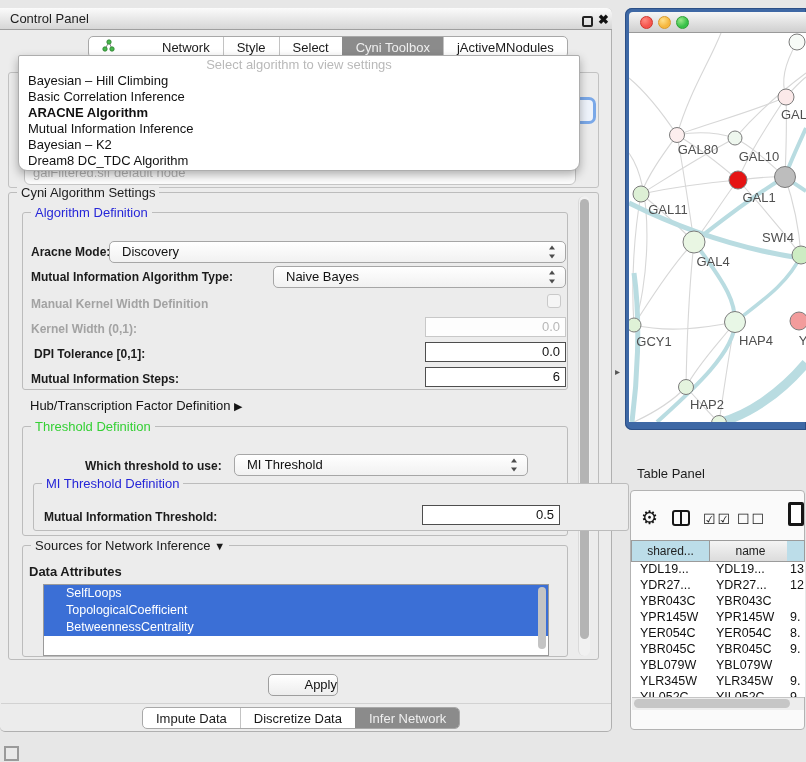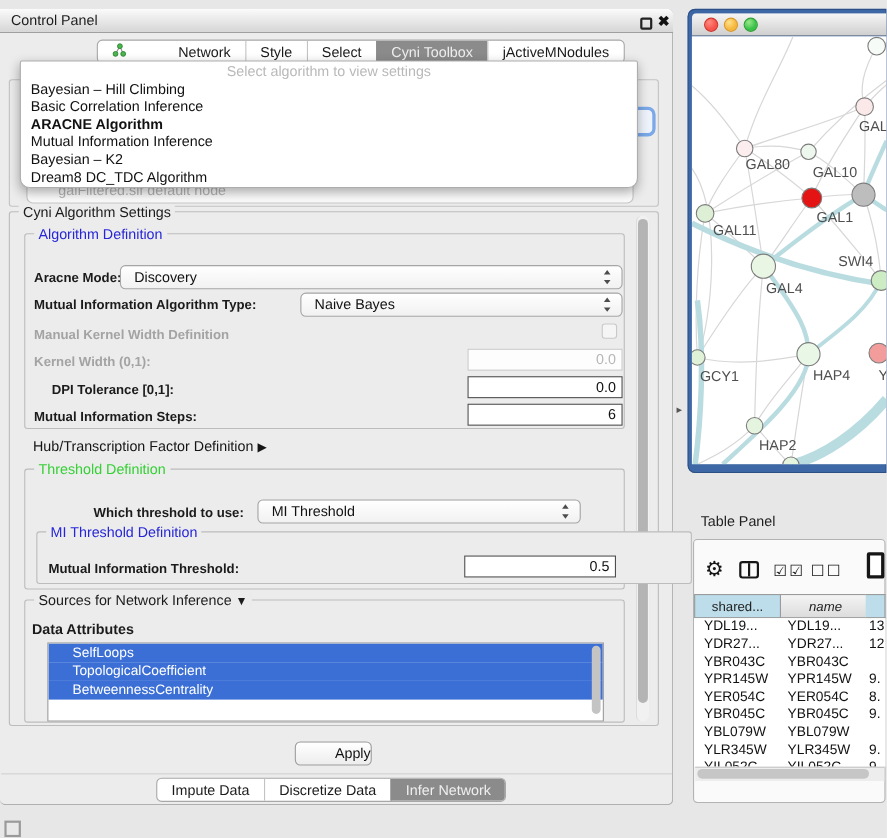--- a/index.html
+++ b/index.html
@@ -22,21 +22,21 @@
   .seg { display:flex; align-items:center; padding:0 13px; font-size:13px; color:#1a1a1a;
          border-left:1px solid #c3c3c3; white-space:nowrap;gap:41px; }
   .seg:first-child { border-left:none; }
   .seg.sel { background:#8b8b8b; color:#efefef; border-left-color:#8b8b8b; }
   .seg .net-ic { margin-right:6px; }
 
   
   .behind-group { left:8px; top:72px; width:591px; height:116px; border:1px solid #c2c2c2; border-radius:3px; z-index:0; }
   .focus-remnant { left:572px; top:97px; width:24px; height:27px; border:3px solid #7aa8e8; border-radius:7px; background:#eef3fb; z-index:1; }
   .behind-combo { left:24px; top:161px; width:552px; height:24px; background:#fcfcfc; border:1px solid #c6c6c6;
-                  border-radius:6px; z-index:1; font-size:13px; color:#b5b5b5; line-height:22px; padding-left:28px; }
+                  border-radius:6px; z-index:1; font-size:13px; color:#b5b5b5; line-height:22px; padding-left:8px; }
 
   
   .dropdown { left:18px; top:55px; width:562px; height:116px; background:#ffffff; border:1px solid #adadad;
               border-radius:2px 2px 9px 9px; box-shadow:0 4px 10px rgba(0,0,0,.3); z-index:10; }
   .dd-prompt { height:17px; text-align:center; color:#b9b9b9; font-size:13px; padding-top:1px; }
   .dd-item { height:16px; line-height:16px; font-size:13px; color:#111; padding-left:9px; }
   .dd-item.sel { font-weight:bold; }
 
   
   .group { position:absolute; border:1px solid #bcbcbc; border-radius:3px; }
@@ -183,21 +183,21 @@
     <span>Naive Bayes</span>
     <span class="spin"></span>
   </div>
 
   <div class="flabel dis" style="left:8px; top:84px;">Manual Kernel Width Definition</div>
   <div class="checkbox" style="left:524px; top:81px;"></div>
 
   <div class="flabel dis" style="left:8px; top:109px;">Kernel Width (0,1):</div>
   <div class="tfield dis" style="left:402px; top:104px; width:141px; height:20px;">0.0</div>
 
-  <div class="flabel" style="left:24px; top:134px;">DPI Tolerance [0,1]:</div>
+  <div class="flabel" style="left:11px; top:134px;">DPI Tolerance [0,1]:</div>
   <div class="tfield" style="left:402px; top:129px; width:141px; height:20px;">0.0</div>
 
   <div class="flabel" style="left:8px; top:159px;">Mutual Information Steps:</div>
   <div class="tfield" style="left:402px; top:154px; width:141px; height:20px;">6</div>
 </div>
 
 <div class="expander" style="left:30px; top:398px;">
   <span>Hub/Transcription Factor Definition</span>
   <span class="arrow-glyph">▶</span>
 </div>
@@ -329,21 +329,21 @@
 <div class="abs tp-title">Table Panel</div>
 <div class="abs tp-container"></div>
 
 <div class="abs tb-icon" style="left:641px; top:506px; font-size:19px;">⚙</div>
 <div class="abs split-icon"></div>
 <div class="abs tb-icon" style="left:703px; top:511px; font-size:14px; letter-spacing:2px;">☑☑</div>
 <div class="abs tb-icon" style="left:737px; top:511px; font-size:14px; letter-spacing:2px;">☐☐</div>
 <div class="abs page-icon"></div>
 
 <div class="th-cell th-blue first" style="left:631px; top:540px; width:79px;">shared...</div>
-<div class="th-cell th-gray" style="left:710px; top:540px; width:82px;font-style:italic;">name</div>
+<div class="th-cell th-gray" style="left:710px; top:540px; width:82px;">name</div>
 <div class="th-cell th-blue" style="left:787px; top:540px; width:18px;"></div>
 
 <div class="abs tp-rows">
   <div class="tp-row">
     <span class="tp-cell" style="left:9px;">YDL19...</span>
     <span class="tp-cell" style="left:85px;">YDL19...</span>
     <span class="tp-cell" style="left:159px;">13</span>
   </div>
   <div class="tp-row">
     <span class="tp-cell" style="left:9px;">YDR27...</span>

